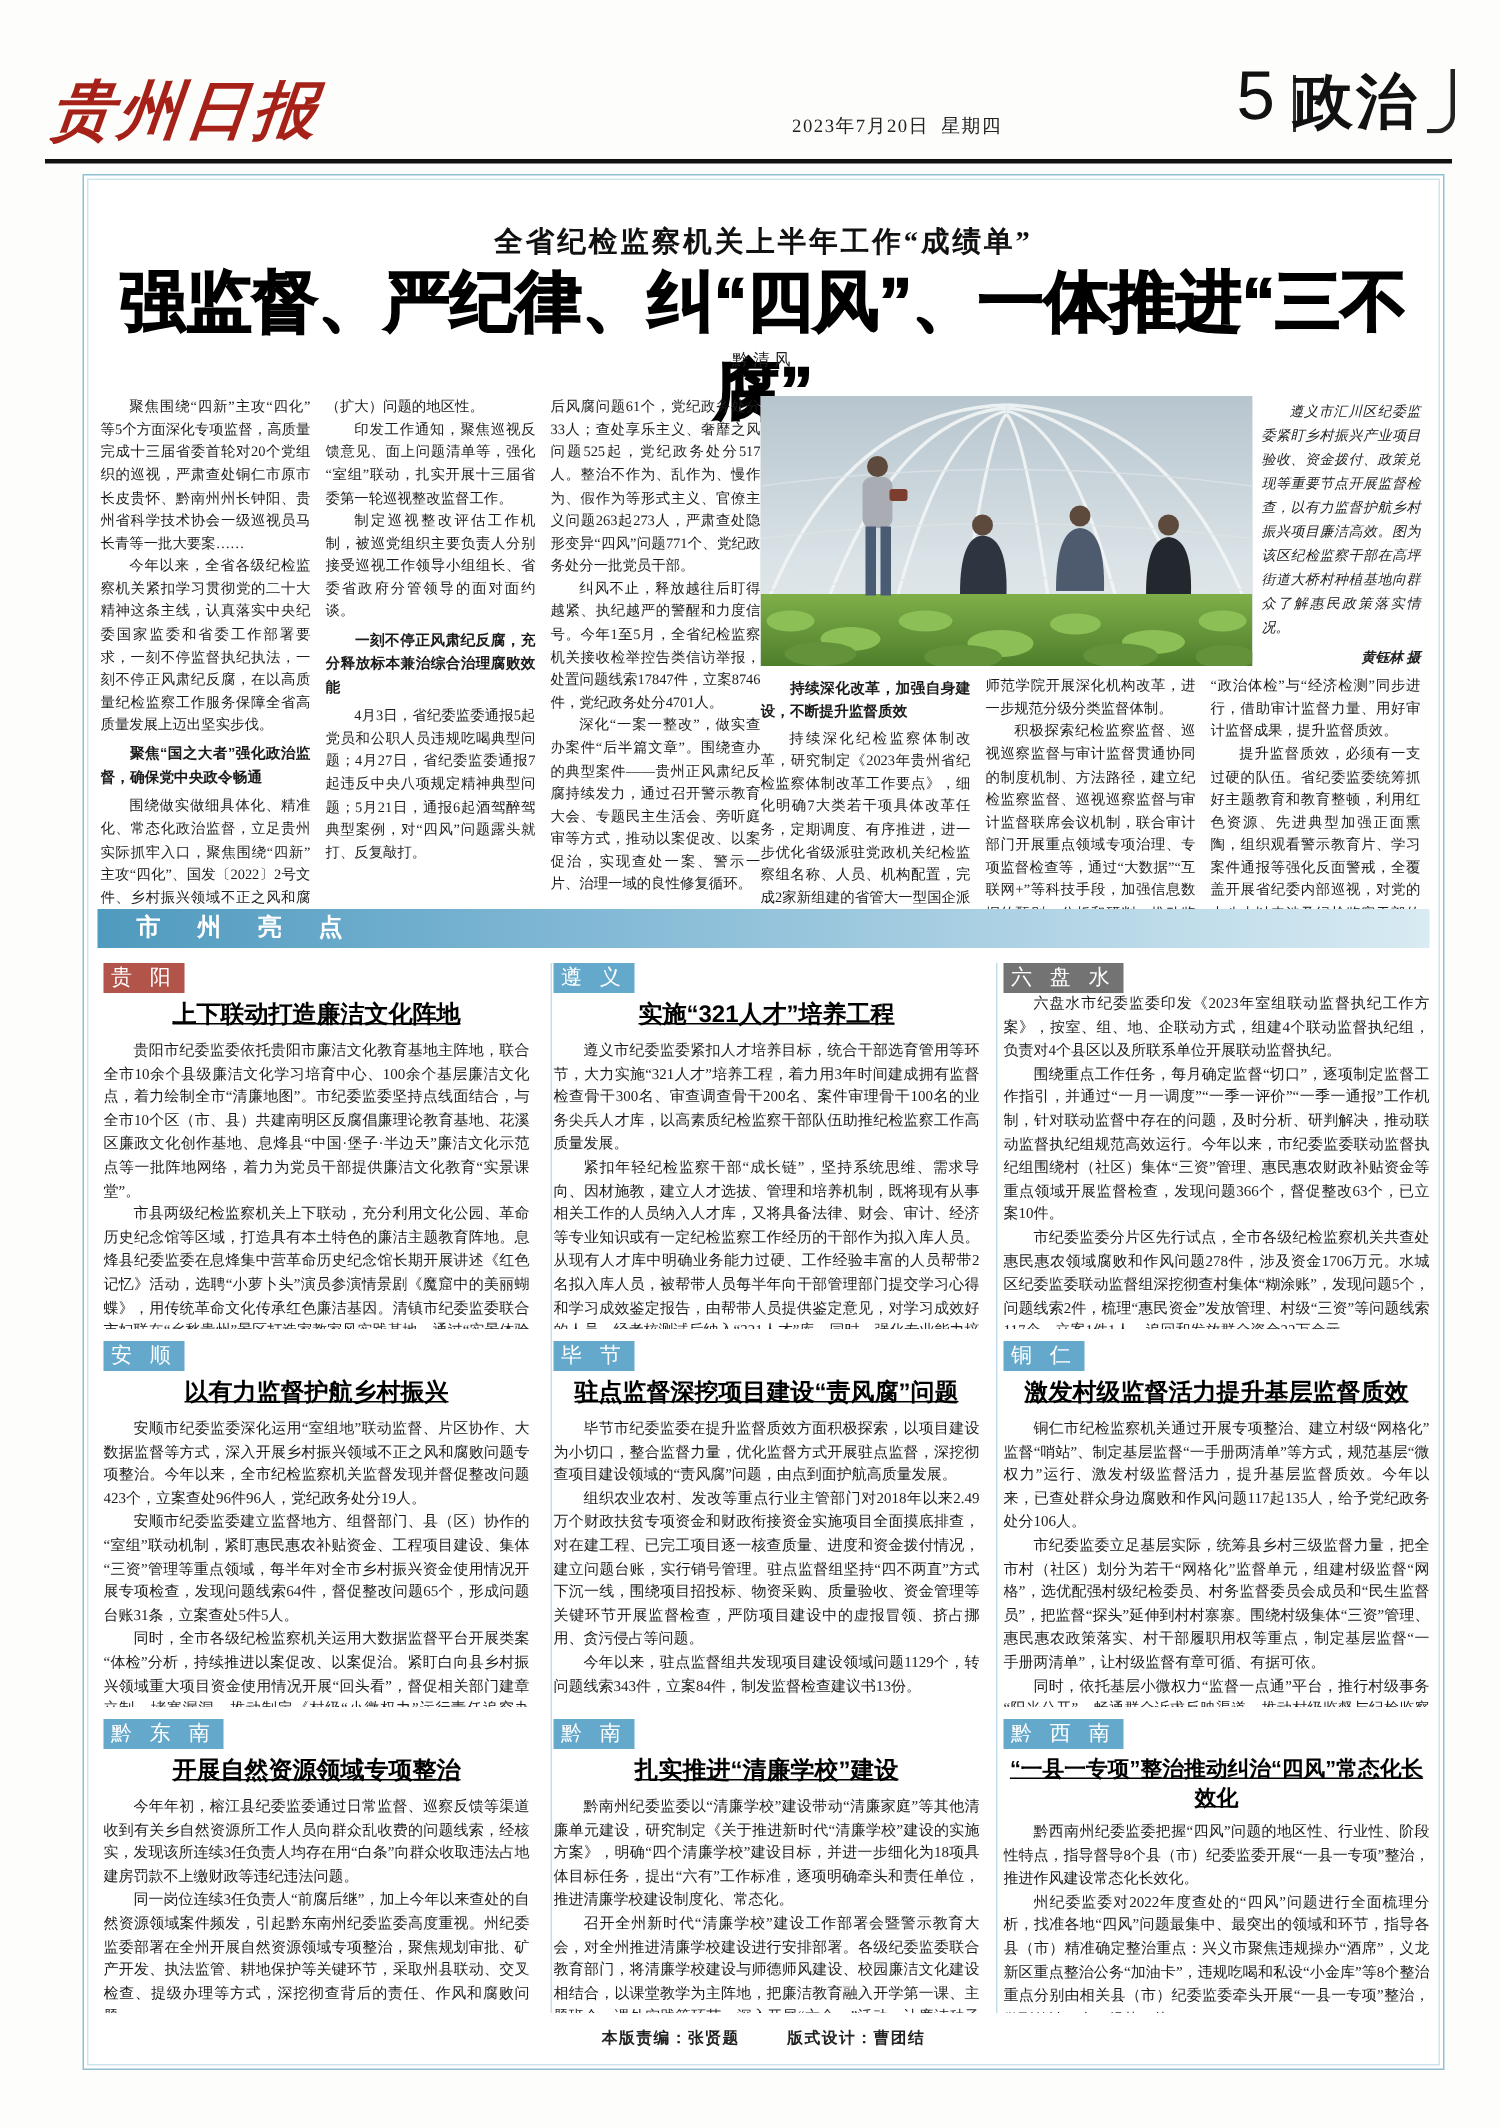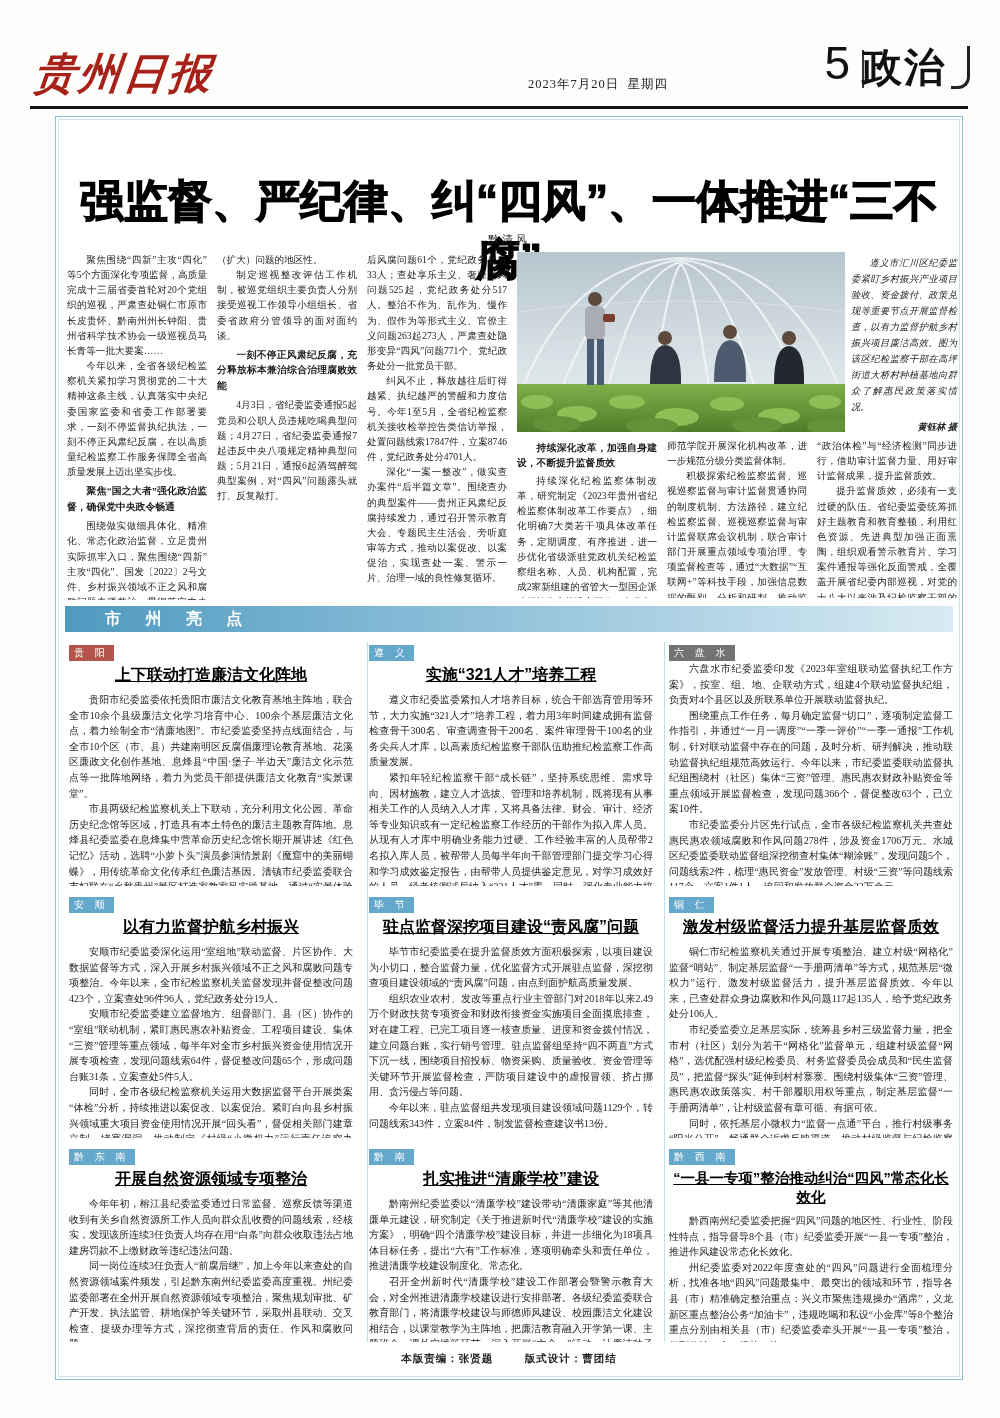--- a/index.html
+++ b/index.html
@@ -20,49 +20,49 @@
   .frame{position:absolute;left:55px;top:116px;width:906px;height:1262px;
          border:1px solid #8fbfd2;background:#fff;}
   .frame-inner{position:absolute;left:2px;top:2px;right:2px;bottom:2px;border:1px solid #cfe5ee;}
   
   .kicker{position:absolute;left:0;right:0;top:28px;text-align:center;font-size:19px;
           font-weight:bold;letter-spacing:2px;color:#111;}
   .headline{position:absolute;left:0;right:0;top:52px;text-align:center;font-size:44px;
             font-weight:900;color:#000;letter-spacing:0px;font-family:"Liberation Sans","DejaVu Sans",sans-serif;
             -webkit-text-stroke:1.2px #000;}
   .byline{position:absolute;left:0;right:0;top:112px;text-align:center;font-size:11px;color:#222;letter-spacing:3px;}
-  .article{position:absolute;left:8px;top:132px;width:890px;height:348px;display:flex;gap:10px;}
+  .article{position:absolute;left:8px;top:144px;width:890px;height:348px;display:flex;}
   .colgroup-left{display:flex;gap:10px;width:440px;}
   .ncol{width:140px;height:348px;overflow:hidden;font-size:9.6px;line-height:1.58;text-align:justify;}
   .ncol p{margin:0;text-indent:2em;}
   .ncol p.sub{font-weight:bold;text-indent:2em;margin:4px 0;font-family:"Liberation Sans",sans-serif;font-size:9.8px;}
   .right-block{width:440px;}
   .photo-row{display:flex;gap:6px;height:182px;}
   .photo-box{width:328px;height:180px;background:#cfd8dd;overflow:hidden;flex:none;}
   .caption{width:106px;font-size:9.3px;line-height:1.72;font-style:italic;text-align:justify;color:#222;}
   .caption .cap-text{text-indent:2em;margin:4px 0 0 0;}
   .caption .credit{text-align:right;margin-top:4px;font-weight:bold;}
   .below-photo{display:flex;gap:10px;margin-top:4px;height:160px;overflow:hidden;}
   .bcol{width:140px;height:160px;overflow:hidden;font-size:9.6px;line-height:1.58;text-align:justify;}
   .bcol p{margin:0;text-indent:2em;}
   .bcol p.sub{font-weight:bold;font-family:"Liberation Sans",sans-serif;font-size:9.8px;margin:2px 0;}
   
   .band{position:absolute;left:6px;right:6px;top:486px;height:26px;
         background:linear-gradient(90deg,#4f9abf 0%,#7fb7d4 35%,#d9ebf3 100%);
         color:#fff;font-weight:bold;font-size:16px;letter-spacing:10px;line-height:26px;
-        padding-left:40px;font-family:"Liberation Sans",sans-serif;box-sizing:border-box;}
+        padding-left:26px;font-family:"Liberation Sans",sans-serif;box-sizing:border-box;}
   
   .regions{position:absolute;left:8px;top:522px;width:890px;height:700px;}
   .vline{position:absolute;top:0;bottom:0;width:1px;background:#c4dee9;}
   .vline.v1{left:300px;} .vline.v2{left:597px;}
   .rrow{position:absolute;left:0;right:0;display:flex;}
   .row1{top:0;height:244px;} .row2{top:252px;height:244px;} .row3{top:504px;height:196px;}
   .rcell{width:288px;overflow:hidden;padding:0 2px;box-sizing:border-box;}
   .rcell.mid{margin-left:12px;margin-right:12px;}
-  .chip{display:inline-block;min-width:34px;padding:1px 5px;font-size:10px;color:#fff;
+  .chip{display:inline-block;min-width:34px;padding:1px 5px;font-size:14px;color:#fff;
         font-family:"Liberation Sans",sans-serif;letter-spacing:4px;text-align:center;}
   .rhead{text-align:center;font-size:16px;font-weight:900;margin:4px 0 6px 0;
          font-family:"Liberation Sans","DejaVu Sans",sans-serif;color:#000;text-decoration:underline;}
   .rbody{font-size:10px;line-height:1.56;text-align:justify;overflow:hidden;}
   .rbody p{margin:0;text-indent:2em;}
   
   .credits{position:absolute;left:0;right:0;top:1232px;text-align:center;font-size:10.5px;
            font-weight:bold;color:#222;letter-spacing:1px;}
   .credits span{margin:0 14px;}
 </style>
@@ -77,34 +77,36 @@
     <div class="pagenum">5</div>
     <div class="pagesep"></div>
     <div class="section-name">政治</div>
     <div class="corner-mark"></div>
   </div>
   <div class="mast-rule"></div>
 
   <div class="frame">
     <div class="frame-inner">
 
+      <div class="kicker">全省纪检监察机关上半年工作“成绩单”</div>
       <div class="headline">强监督、严纪律、纠“四风”、一体推进“三不腐”</div>
       <div class="byline">黔清风</div>
 
       <div class="article">
         <div class="colgroup-left">
           <div class="ncol">
             <p>聚焦围绕“四新”主攻“四化”等5个方面深化专项监督，高质量完成十三届省委首轮对20个党组织的巡视，严肃查处铜仁市原市长皮贵怀、黔南州州长钟阳、贵州省科学技术协会一级巡视员马长青等一批大要案……</p>
             <p>今年以来，全省各级纪检监察机关紧扣学习贯彻党的二十大精神这条主线，认真落实中央纪委国家监委和省委工作部署要求，一刻不停监督执纪执法，一刻不停正风肃纪反腐，在以高质量纪检监察工作服务保障全省高质量发展上迈出坚实步伐。</p>
             <p class="sub">聚焦“国之大者”强化政治监督，确保党中央政令畅通</p>
             <p>围绕做实做细具体化、精准化、常态化政治监督，立足贵州实际抓牢入口，聚焦围绕“四新”主攻“四化”、国发〔2022〕2号文件、乡村振兴领域不正之风和腐败问题专项整治、贯彻落实中央八项规定精神等持续深化专项监督，着力推动解决一批制约发展、损害群众利益的突出问题。</p>
 
           </div>
           <div class="ncol">
             <p style="text-indent:0">（扩大）问题的地区性。</p>
+            <p>印发工作通知，聚焦巡视反馈意见、面上问题清单等，强化“室组”联动，扎实开展十三届省委第一轮巡视整改监督工作。</p>
             <p>制定巡视整改评估工作机制，被巡党组织主要负责人分别接受巡视工作领导小组组长、省委省政府分管领导的面对面约谈。</p>
             <p class="sub">一刻不停正风肃纪反腐，充分释放标本兼治综合治理腐败效能</p>
             <p>4月3日，省纪委监委通报5起党员和公职人员违规吃喝典型问题；4月27日，省纪委监委通报7起违反中央八项规定精神典型问题；5月21日，通报6起酒驾醉驾典型案例，对“四风”问题露头就打、反复敲打。</p>
 
           </div>
           <div class="ncol">
             <p style="text-indent:0">后风腐问题61个，党纪政务处分33人；查处享乐主义、奢靡之风问题525起，党纪政务处分517人。整治不作为、乱作为、慢作为、假作为等形式主义、官僚主义问题263起273人，严肃查处隐形变异“四风”问题771个、党纪政务处分一批党员干部。</p>
             <p>纠风不止，释放越往后盯得越紧、执纪越严的警醒和力度信号。今年1至5月，全省纪检监察机关接收检举控告类信访举报，处置问题线索17847件，立案8746件，党纪政务处分4701人。</p>
             <p>深化“一案一整改”，做实查办案件“后半篇文章”。围绕查办的典型案件——贵州正风肃纪反腐持续发力，通过召开警示教育大会、专题民主生活会、旁听庭审等方式，推动以案促改、以案促治，实现查处一案、警示一片、治理一域的良性修复循环。</p>
           </div>

